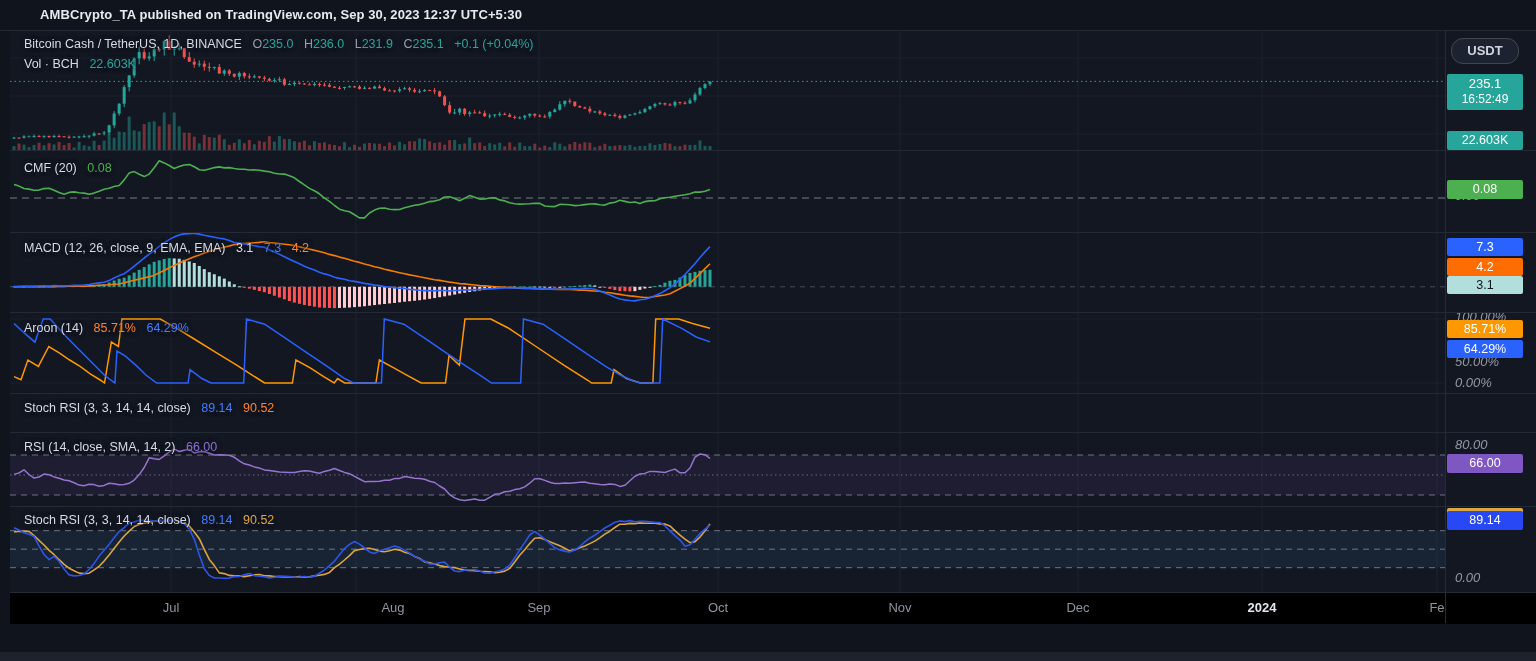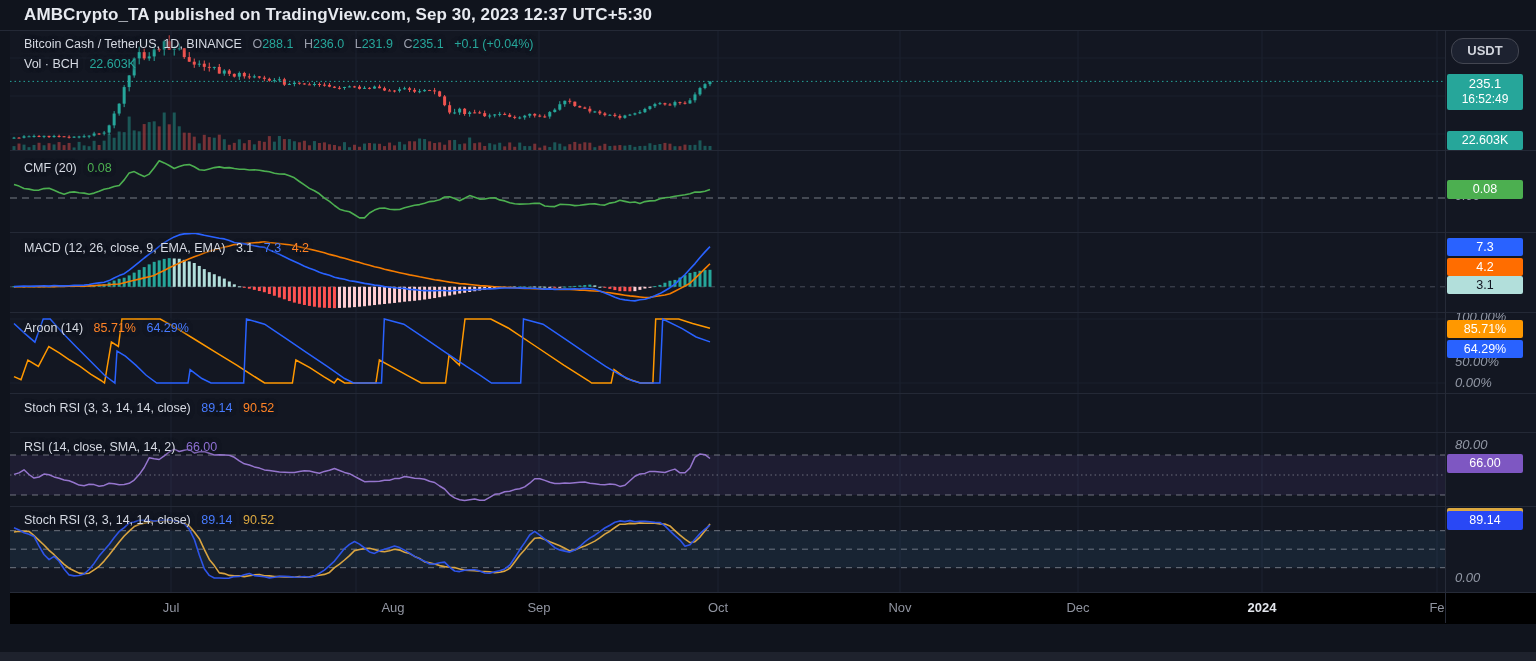--- a/index.html
+++ b/index.html
@@ -1,19 +1,19 @@
 <!DOCTYPE html>
 <html><head>
 <meta charset="utf-8">
 <style>
   html,body{margin:0;padding:0;background:#10141d;font-family:"Liberation Sans",sans-serif;}
   #page{position:relative;width:1536px;height:661px;background:#10141d;overflow:hidden;}
   
   #banner{position:absolute;left:0;top:0;width:1536px;height:30px;background:#10141d;}
-  #banner .t{position:absolute;left:24px;top:0;line-height:30px;font-size:17px;font-weight:700;color:#e7eaf0;letter-spacing:.1px;}
+  #banner .t{position:absolute;left:40px;top:0;line-height:30px;font-size:13px;font-weight:700;color:#e7eaf0;letter-spacing:.1px;}
   
   #chart{position:absolute;left:10px;top:30px;width:1435px;height:562px;background:#131722;}
   #axis{position:absolute;left:1445px;top:30px;width:91px;height:562px;background:#131722;}
   .vborder{position:absolute;left:1445px;top:30px;width:1px;height:593px;background:#262b38;z-index:6;}
   .sep{position:absolute;left:10px;width:1526px;height:1px;background:#242936;z-index:5;}
   .sep.full{left:0;width:1536px;}
   
   .legend{position:absolute;left:14px;z-index:7;font-size:12.5px;white-space:nowrap;text-shadow:0 0 4px #131722,0 0 4px #131722;}
   .legend span{margin-right:0;}
   .gap{margin-left:7px;}
@@ -637,21 +637,21 @@
         <polyline points="4.0,346.6 11.0,349.8 17.9,330.0 28.4,336.4 38.8,316.5 49.2,322.9 59.7,330.0 70.1,336.4 80.6,344.1 91.0,350.5 94.5,353.0 101.4,312.1 108.4,316.5 111.9,289.0 150.2,289.0 164.1,296.7 185.0,309.5 205.8,322.3 226.7,335.1 240.6,344.1 254.6,353.0 282.4,353.0 285.9,330.0 299.8,337.7 313.7,346.6 324.2,353.0 327.6,348.5 334.6,353.0 365.9,353.0 369.4,330.0 383.3,337.7 397.2,345.3 411.2,353.0 435.5,353.0 439.0,325.5 449.4,335.1 455.0,289.0 480.8,289.0 498.2,298.0 526.0,316.5 553.8,335.1 578.2,350.5 581.7,353.0 601.2,353.0 604.0,339.6 616.5,348.5 630.4,353.0 642.9,353.0 645.7,289.0 668.7,289.0 682.6,293.5 700.0,298.2" fill="none" stroke="#ff9800" stroke-width="1.5"></polyline>
         <polyline points="4.0,293.5 14.4,303.1 24.9,312.1 33.2,289.0 40.2,289.0 52.7,303.1 66.6,317.2 80.6,331.3 94.5,345.3 104.9,353.0 107.0,321.0 115.4,326.1 125.8,335.1 136.2,345.3 146.7,353.0 178.0,353.0 180.1,339.6 191.9,348.5 201.0,353.0 233.7,353.0 236.5,289.0 254.6,294.2 275.4,308.2 296.3,322.3 317.2,336.4 334.6,348.5 343.6,353.0 371.5,353.0 374.3,289.0 393.8,294.2 414.6,308.2 435.5,322.3 456.4,336.4 470.3,345.3 481.5,353.0 510.7,353.0 513.5,289.0 533.0,294.2 553.8,308.2 574.7,322.3 595.6,336.4 610.9,345.3 622.0,350.5 630.4,353.0 649.9,353.0 652.7,289.0 672.2,298.6 686.1,307.0 700.0,311.9" fill="none" stroke="#2962ff" stroke-width="1.5"></polyline>
         <polyline points="4.0,444.4 9.0,442.9 14.0,439.8 19.0,444.5 24.0,448.1 29.0,447.0 34.0,444.1 39.1,444.8 44.1,446.9 49.1,448.2 54.1,450.0 59.1,450.8 64.1,452.7 69.1,455.1 74.1,455.7 79.1,454.2 84.1,454.6 89.1,456.2 94.1,455.4 99.1,453.3 104.1,453.7 109.2,454.7 114.2,454.4 119.2,453.3 124.2,450.1 129.2,444.6 134.2,437.5 139.2,427.8 144.2,428.8 149.2,429.5 154.2,425.9 159.2,422.0 164.2,419.1 169.2,421.5 174.2,420.3 179.3,419.3 184.3,423.0 189.3,421.8 194.3,421.5 199.3,423.2 204.3,424.9 209.3,424.7 214.3,424.9 219.3,425.3 224.3,427.3 229.3,430.9 234.3,433.8 239.3,435.0 244.3,436.9 249.4,438.1 254.4,439.9 259.4,440.6 264.4,441.3 269.4,442.0 274.4,442.2 279.4,442.4 284.4,442.4 289.4,441.6 294.4,440.8 299.4,441.0 304.4,442.2 309.4,443.3 314.4,441.4 319.5,440.2 324.5,438.5 329.5,440.5 334.5,442.4 339.5,443.7 344.5,446.3 349.5,449.0 354.5,451.7 359.5,451.6 364.5,451.5 369.5,451.3 374.5,450.2 379.5,450.2 384.5,448.6 389.6,448.4 394.6,446.5 399.6,447.3 404.6,448.3 409.6,448.4 414.6,449.2 419.6,451.2 424.6,452.5 429.6,456.0 434.6,459.0 439.6,464.6 444.6,467.9 449.6,469.7 454.6,470.6 459.7,469.7 464.7,469.1 469.7,470.3 474.7,470.2 479.7,467.3 484.7,464.3 489.7,463.7 494.7,461.7 499.7,461.3 504.7,459.6 509.7,458.8 514.7,456.9 519.7,453.2 524.7,448.7 529.8,448.7 534.8,450.4 539.8,452.3 544.8,453.6 549.8,453.6 554.8,453.1 559.8,453.2 564.8,452.8 569.8,452.3 574.8,452.0 579.8,453.3 584.8,453.7 589.8,454.4 594.8,454.7 599.9,453.9 604.9,454.4 609.9,456.4 614.9,455.3 619.9,450.7 624.9,446.3 629.9,444.0 634.9,443.4 639.9,441.4 644.9,441.6 649.9,442.0 654.9,442.5 659.9,440.6 664.9,439.1 670.0,442.8 675.0,442.7 680.0,438.0 685.0,427.1 690.0,424.0 695.0,424.7 700.0,428.5" fill="none" stroke="#9575cd" stroke-width="1.5" stroke-linejoin="round"></polyline>
         <polyline points="4.0,502.0 9.0,501.3 14.0,501.4 19.0,501.3 24.0,505.7 29.0,510.3 34.0,515.0 39.1,520.4 44.1,524.7 49.1,529.7 54.1,534.3 59.1,538.2 64.1,540.7 69.1,543.1 74.1,543.6 79.1,543.2 84.1,539.8 89.1,536.3 94.1,531.1 99.1,525.1 104.1,518.6 109.2,512.1 114.2,506.0 119.2,501.1 124.2,496.6 129.2,494.4 134.2,493.2 139.2,492.2 144.2,491.2 149.2,490.8 154.2,490.8 159.2,490.5 164.2,490.7 169.2,492.3 174.2,493.2 179.3,496.0 184.3,502.0 189.3,508.7 194.3,519.3 199.3,529.4 204.3,535.6 209.3,542.9 214.3,543.6 219.3,545.4 224.3,545.9 229.3,545.9 234.3,546.6 239.3,545.7 244.3,544.9 249.4,544.5 254.4,545.8 259.4,545.9 264.4,546.5 269.4,546.6 274.4,546.9 279.4,546.9 284.4,547.3 289.4,546.6 294.4,547.1 299.4,546.9 304.4,545.9 309.4,545.2 314.4,544.4 319.5,542.4 324.5,537.6 329.5,534.1 334.5,530.0 339.5,525.6 344.5,520.6 349.5,519.5 354.5,518.6 359.5,518.2 364.5,519.5 369.5,521.1 374.5,521.7 379.5,520.7 384.5,519.2 389.6,520.1 394.6,522.2 399.6,523.6 404.6,526.4 409.6,528.4 414.6,531.9 419.6,532.8 424.6,534.0 429.6,535.6 434.6,536.6 439.6,537.2 444.6,537.6 449.6,538.9 454.6,540.1 459.7,540.5 464.7,540.7 469.7,541.3 474.7,541.5 479.7,541.8 484.7,542.8 489.7,542.2 494.7,541.1 499.7,538.4 504.7,532.0 509.7,525.2 514.7,519.7 519.7,513.6 524.7,508.2 529.8,507.8 534.8,509.6 539.8,511.8 544.8,513.7 549.8,515.8 554.8,518.2 559.8,520.9 564.8,519.9 569.8,517.7 574.8,516.0 579.8,513.6 584.8,511.1 589.8,507.8 594.8,504.1 599.9,501.2 604.9,497.5 609.9,494.2 614.9,494.3 619.9,493.4 624.9,493.6 629.9,492.9 634.9,493.2 639.9,493.2 644.9,493.1 649.9,493.9 654.9,494.1 659.9,495.9 664.9,500.6 670.0,505.2 675.0,509.2 680.0,512.7 685.0,511.6 690.0,507.1 695.0,500.8 700.0,493.9" fill="none" stroke="#d9a441" stroke-width="1.6" stroke-linejoin="round"></polyline>
         <polyline points="4.0,497.7 9.0,499.9 14.0,502.8 19.0,504.3 24.0,506.4 29.0,515.8 34.0,524.5 39.1,529.6 44.1,526.4 49.1,531.3 54.1,539.0 59.1,544.9 64.1,545.9 69.1,545.5 74.1,543.9 79.1,539.5 84.1,533.4 89.1,526.1 94.1,520.2 99.1,514.4 104.1,507.8 109.2,501.4 114.2,497.7 119.2,493.0 124.2,492.0 129.2,490.3 134.2,490.3 139.2,490.0 144.2,491.3 149.2,490.2 154.2,490.0 159.2,489.9 164.2,491.0 169.2,491.7 174.2,493.7 179.3,499.1 184.3,509.3 189.3,525.0 194.3,538.8 199.3,545.4 204.3,548.0 209.3,548.0 214.3,548.3 219.3,548.1 224.3,546.6 229.3,546.5 234.3,544.7 239.3,543.5 244.3,545.6 249.4,546.1 254.4,546.7 259.4,547.9 264.4,547.3 269.4,546.4 274.4,546.3 279.4,546.6 284.4,547.2 289.4,547.0 294.4,546.5 299.4,547.2 304.4,546.1 309.4,543.2 314.4,540.1 319.5,535.7 324.5,531.1 329.5,524.8 334.5,518.6 339.5,514.4 344.5,511.5 349.5,514.1 354.5,518.0 359.5,521.9 364.5,523.4 369.5,520.7 374.5,519.2 379.5,517.7 384.5,516.1 389.6,517.6 394.6,520.1 399.6,523.1 404.6,526.4 409.6,528.9 414.6,531.2 419.6,534.0 424.6,534.1 429.6,532.8 434.6,532.1 439.6,537.1 444.6,541.0 449.6,541.6 454.6,540.2 459.7,539.7 464.7,539.8 469.7,540.9 474.7,543.0 479.7,543.3 484.7,541.7 489.7,540.7 494.7,538.9 499.7,535.2 504.7,527.8 509.7,519.8 514.7,512.6 519.7,505.0 524.7,501.3 529.8,505.1 534.8,509.1 539.8,513.4 544.8,517.7 549.8,520.0 554.8,521.1 559.8,522.1 564.8,520.1 569.8,516.5 574.8,511.9 579.8,508.1 584.8,505.2 589.8,501.7 594.8,498.0 599.9,495.3 604.9,492.3 609.9,490.9 614.9,491.6 619.9,490.6 624.9,491.8 629.9,491.2 634.9,491.4 639.9,491.8 644.9,492.4 649.9,492.5 654.9,495.9 659.9,500.9 664.9,505.6 670.0,510.1 675.0,516.2 680.0,514.8 685.0,509.2 690.0,503.6 695.0,499.2 700.0,495.2" fill="none" stroke="#2e54e8" stroke-width="1.6" stroke-linejoin="round"></polyline>
         <line x1="0" y1="51.37681818181819" x2="1435" y2="51.37681818181819" stroke="#26a69a" stroke-dasharray="1.5 3"></line>
       </svg>
 
     <div class="legend" style="top:7px">
       <span class="c-white">Bitcoin Cash / TetherUS, 1D, BINANCE</span>
-      <span class="c-gray gap">O</span><span class="c-teal">288.1</span>
+      <span class="c-gray gap">O</span><span class="c-teal">235.0</span>
       <span class="c-gray gap">H</span><span class="c-teal">236.0</span>
       <span class="c-gray gap">L</span><span class="c-teal">231.9</span>
       <span class="c-gray gap">C</span><span class="c-teal">235.1</span>
       <span class="c-teal gap">+0.1 (+0.04%)</span>
     </div>
     <div class="legend" style="top:27px">
       <span class="c-white">Vol · BCH</span>
       <span class="c-teal gap">22.603K</span>
     </div>
 

